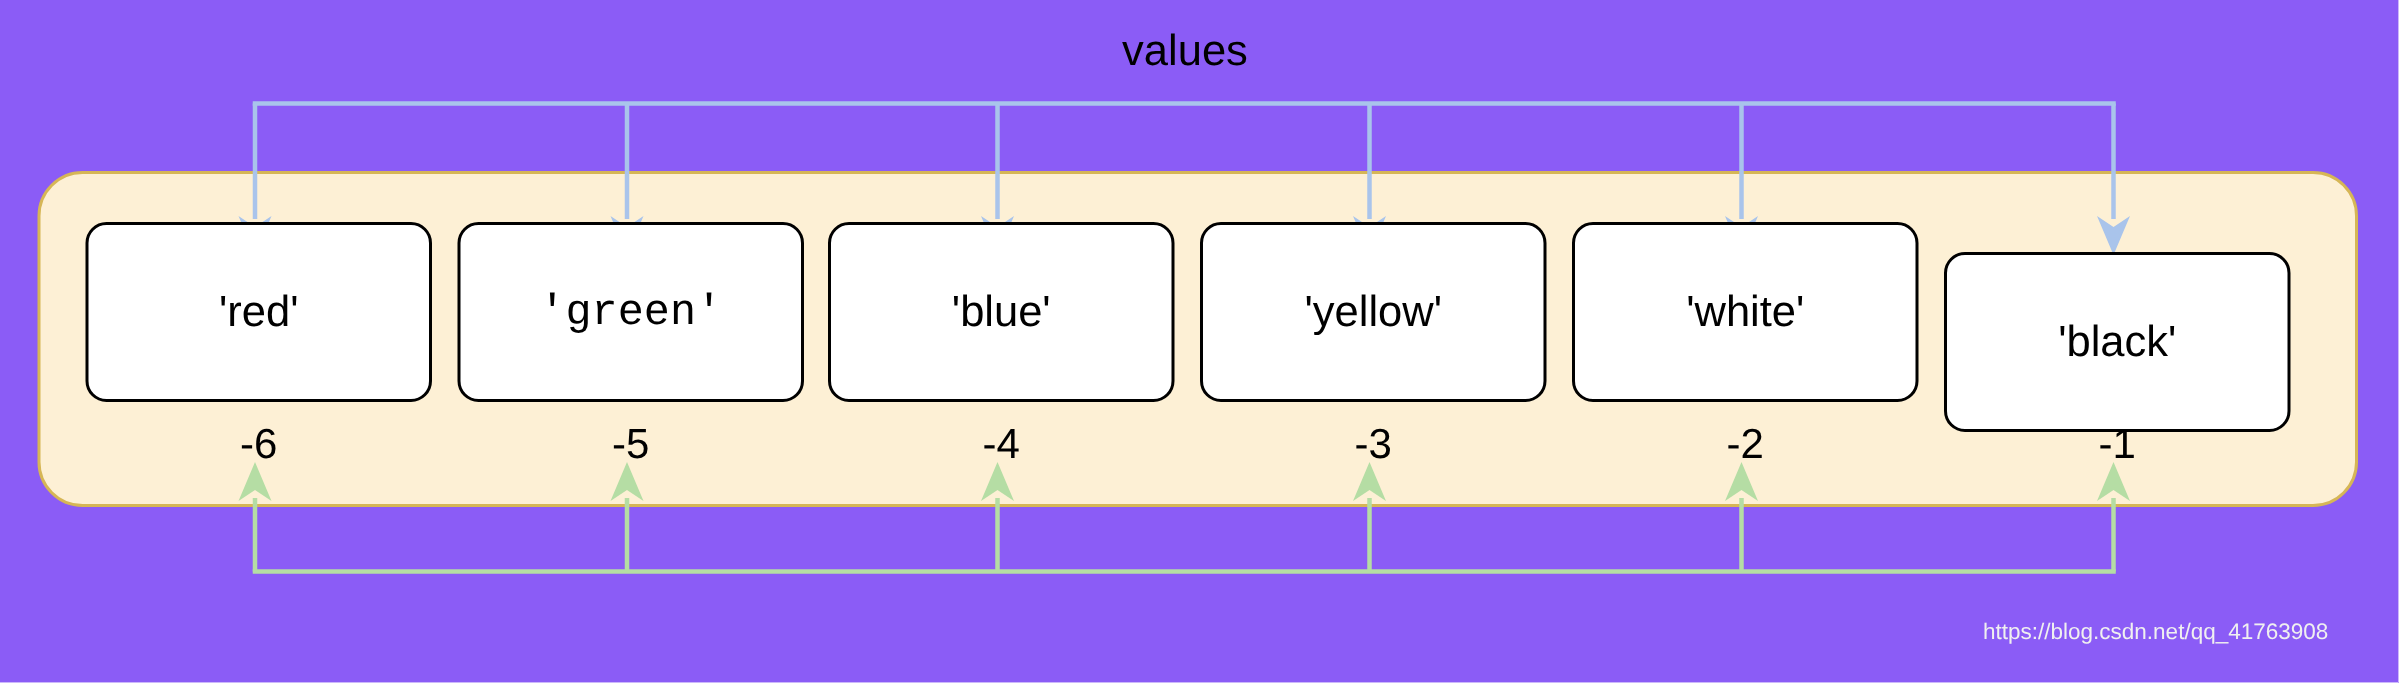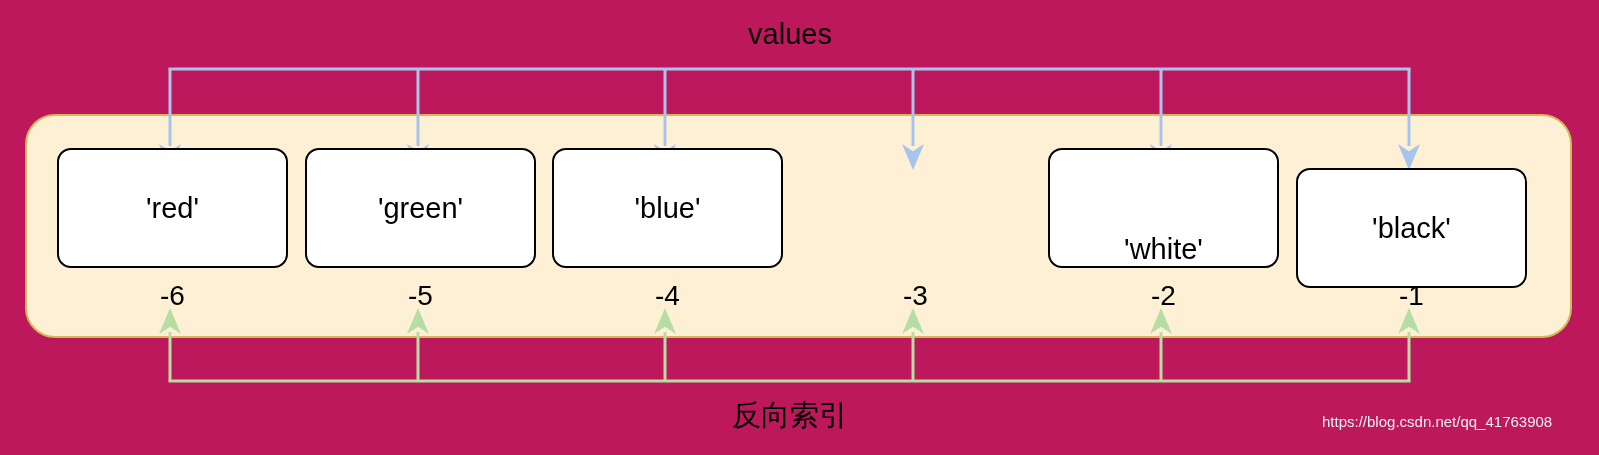--- a/index.html
+++ b/index.html
@@ -7,21 +7,21 @@
     padding: 0;
     background: #ffffff;
   }
   body {
     font-family: "Liberation Sans", "DejaVu Sans", sans-serif;
   }
   #stage {
     position: relative;
     width: 1599px;
     height: 455px;
-    background: #be185d;
+    background: #8b5cf6;
     overflow: hidden;
   }
   #svg-layer {
     position: absolute;
     left: 0;
     top: 0;
     width: 1599px;
     height: 455px;
   }
   .title-values {
@@ -136,36 +136,38 @@
         <line x1="1409" y1="381" x2="1409" y2="332" stroke="#b5dda4" stroke-width="3" stroke-linecap="butt"></line>
         <path d="M 1409 308 L 1398 334 L 1409 326.72 L 1420 334 Z" fill="#b5dda4"></path>
       </g>
   </svg>
 
   <div class="cells-layer" id="cells-layer">
       <div class="cell" style="left: 57px;">
         <span>'red'</span>
       </div>
       <div class="idx" style="left: 57px;">-6</div>
-      <div class="cell" style="left: 305px;">
+      <div class="cell" style="left: 305px; font-family: Liberation Mono, monospace;">
         <span>'green'</span>
       </div>
       <div class="idx" style="left: 305px;">-5</div>
       <div class="cell" style="left: 552px; justify-content: center;">
         <span>'blue'</span>
       </div>
       <div class="idx" style="left: 552px;">-4</div>
+      <div class="cell" style="left: 800px;">
+        <span>'yellow'</span>
+      </div>
       <div class="idx" style="left: 800px;">-3</div>
-      <div class="cell" style="left: 1048px; align-items: flex-end;">
+      <div class="cell" style="left: 1048px;">
         <span>'white'</span>
       </div>
       <div class="idx" style="left: 1048px;">-2</div>
       <div class="cell" style="left: 1296px; margin-top: 20px;">
         <span>'black'</span>
       </div>
       <div class="idx" style="left: 1296px;">-1</div>
     </div>
 
-  <div class="title-bottom">反向索引</div>
 
   <div class="watermark">https://blog.csdn.net/qq_41763908</div>
 
 </div>
 
 </body></html>

